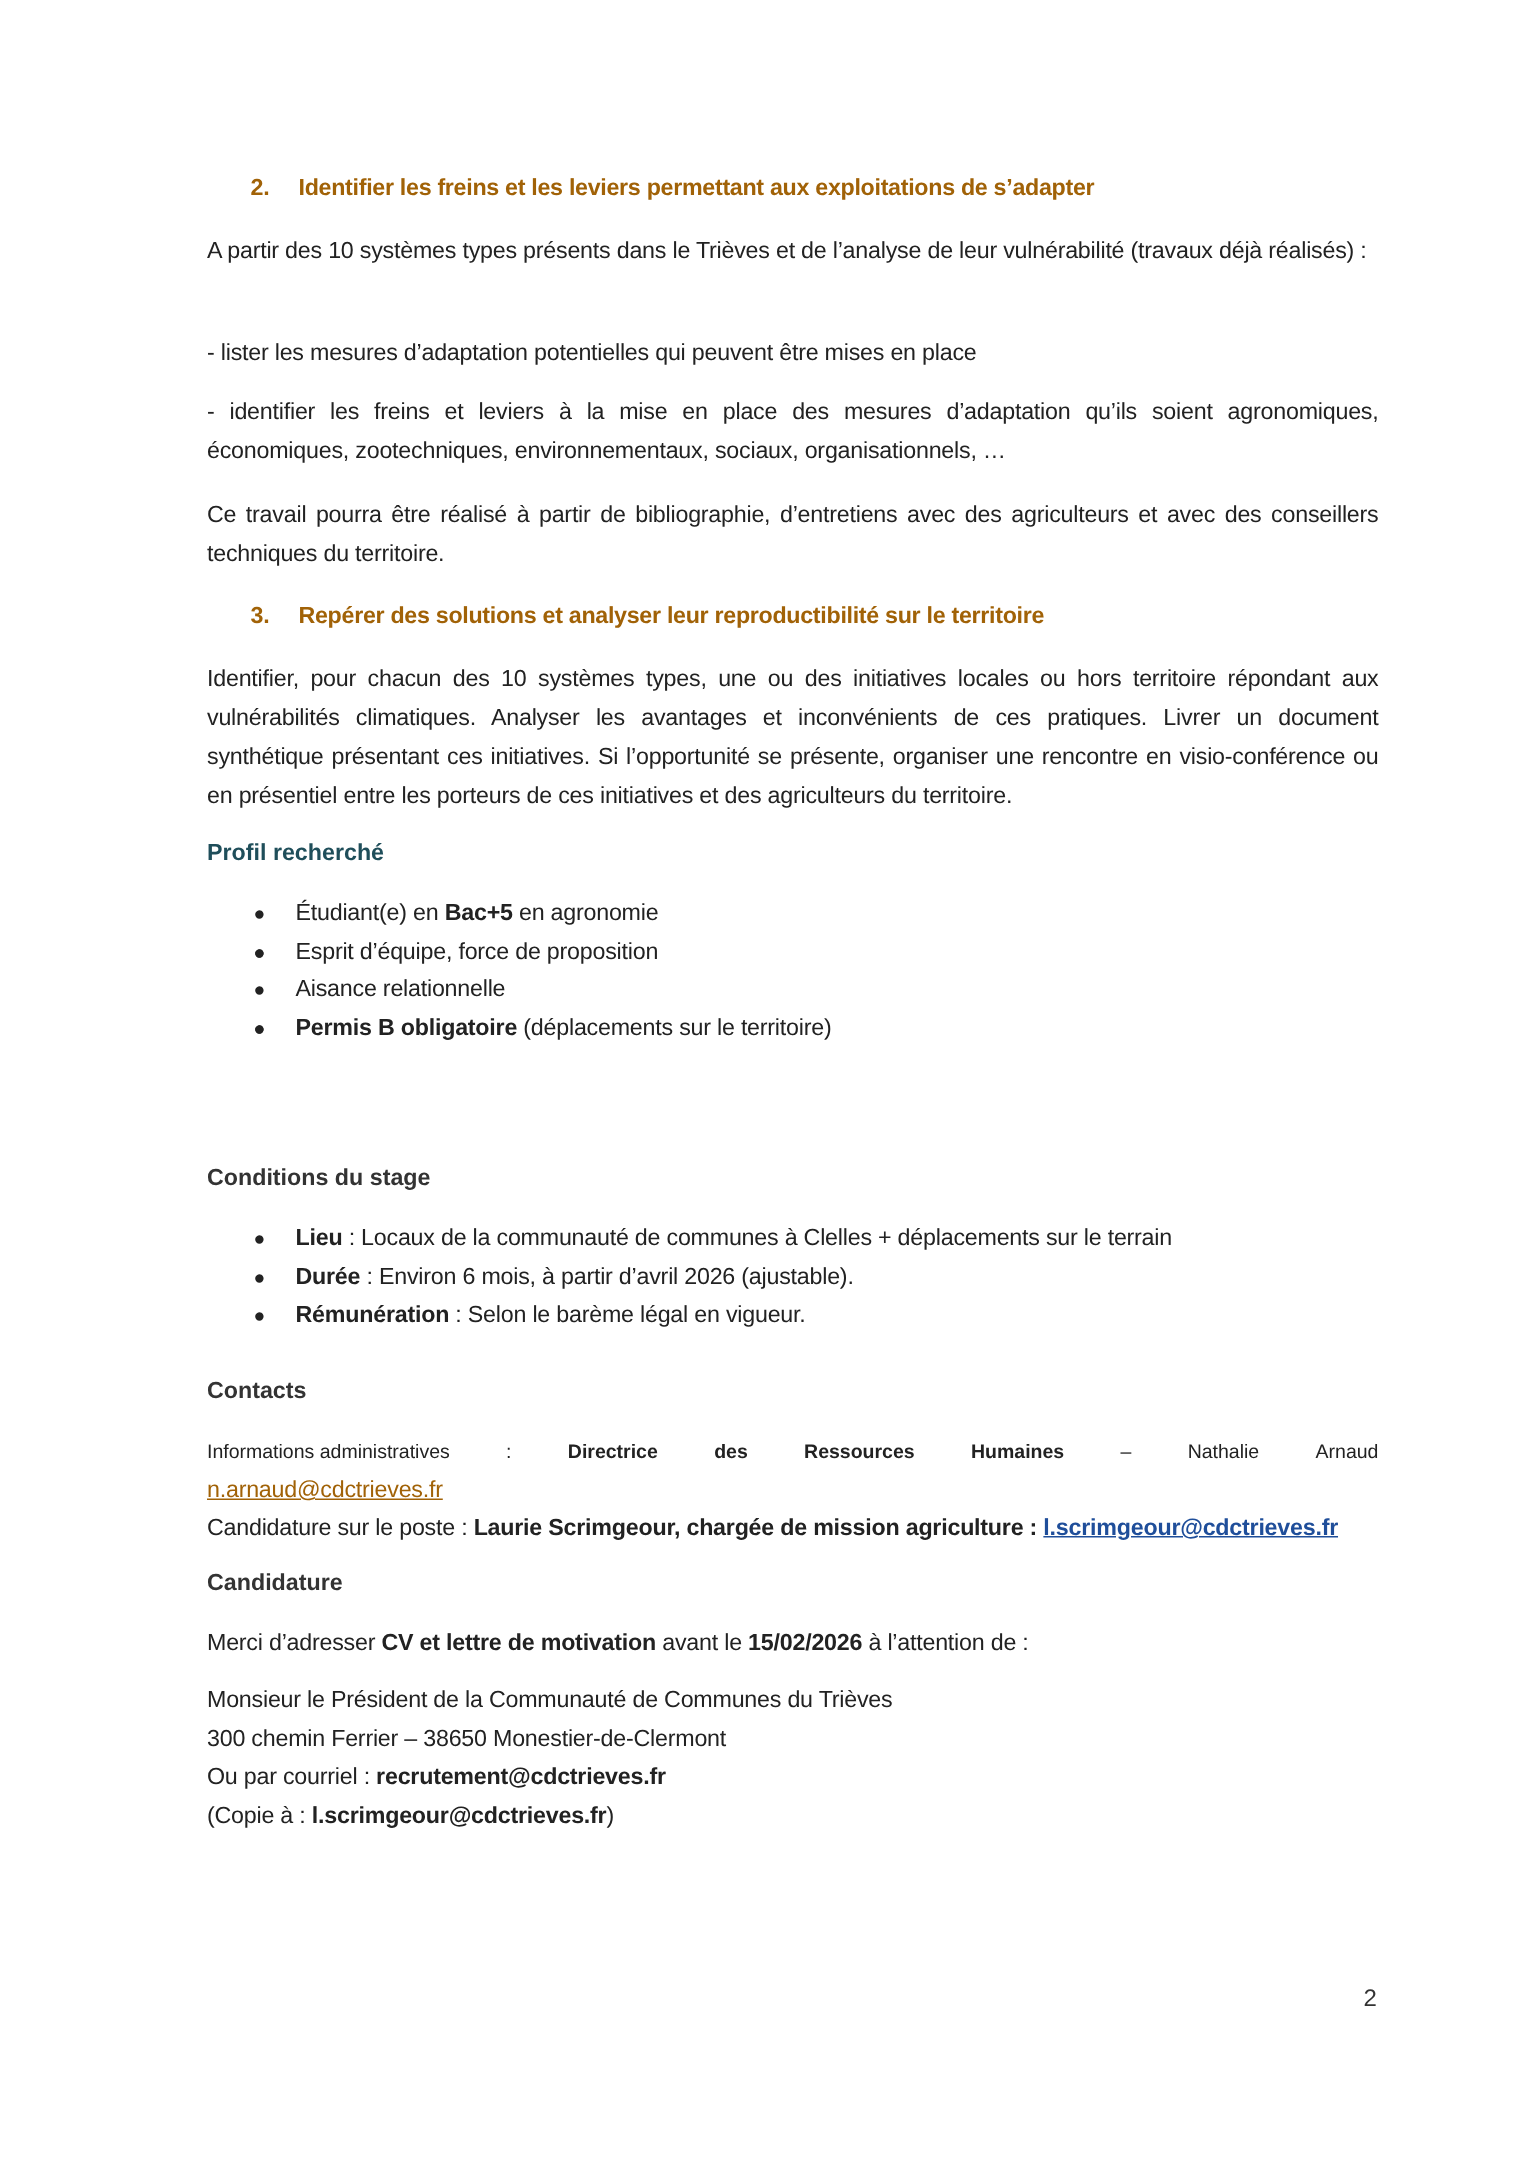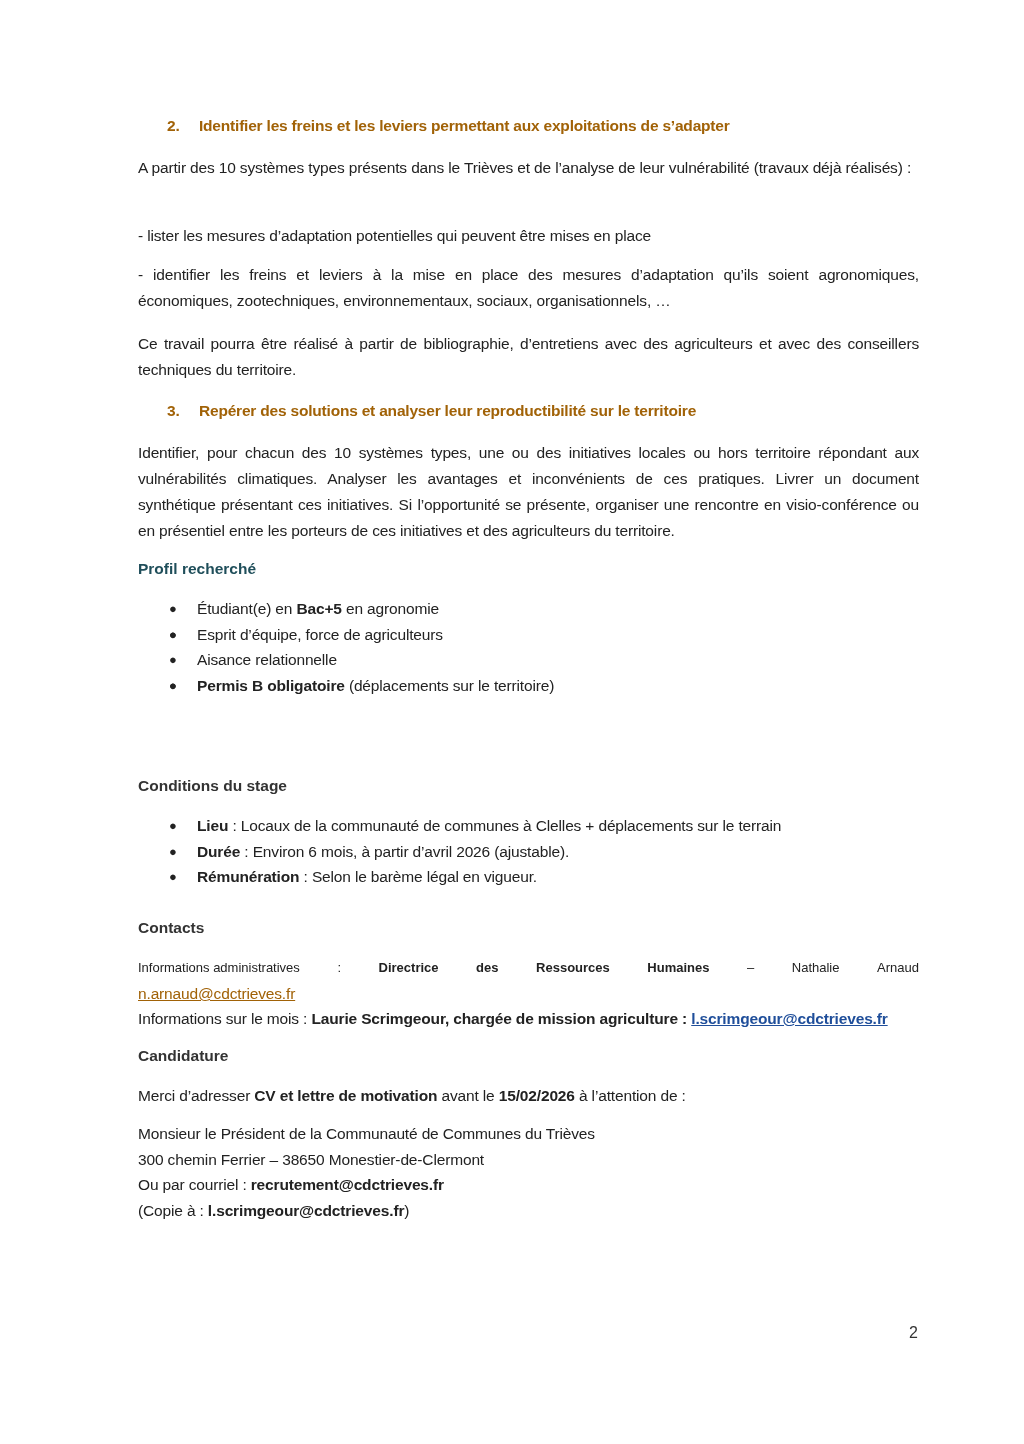--- a/index.html
+++ b/index.html
@@ -38,21 +38,21 @@
 
   <div class="abs num-heading" style="left:29px; top:402px;">
     <span class="num">3.</span><span>Repérer des solutions et analyser leur reproductibilité sur le territoire</span>
   </div>
   <div class="abs p" style="top:440px;">Identifier, pour chacun des 10 systèmes types, une ou des initiatives locales ou hors territoire répondant aux vulnérabilités climatiques. Analyser les avantages et inconvénients de ces pratiques. Livrer un document synthétique présentant ces initiatives. Si l’opportunité se présente, organiser une rencontre en visio-conférence ou en présentiel entre les porteurs de ces initiatives et des agriculteurs du territoire.</div>
 
   <div class="abs h-teal" style="top:560px;">Profil recherché</div>
   <ul class="abs bullets" style="top:596px; width:781px;">
     <li><span class="dot">●</span><span>Étudiant(e) en </span><b>Bac+5</b><span> en agronomie</span></li>
     <li><span class="dot">●</span></li>
-    <li><span class="dot">●</span><span>Esprit d’équipe, force de agriculteurs</span></li>
+    <li><span class="dot">●</span><span>Esprit d’équipe, force de proposition</span></li>
     <li><span class="dot">●</span><span>Aisance relationnelle</span></li>
     <li><span class="dot">●</span></li>
     <li><span class="dot">●</span><b>Permis B obligatoire</b><span> (déplacements sur le territoire)</span></li>
   </ul>
 
   <div class="abs h-dark" style="top:777px;">Conditions du stage</div>
   <ul class="abs bullets" style="top:813px; width:781px;">
     <li><span class="dot">●</span><b>Lieu</b><span> : Locaux de la communauté de communes à Clelles + déplacements sur le terrain</span></li>
     <li><span class="dot">●</span><b>Durée</b><span> : Environ 6 mois, à partir d’avril 2026 (ajustable).</span></li>
     <li><span class="dot">●</span><b>Rémunération</b><span> : Selon le barème légal en vigueur.</span></li>
@@ -67,21 +67,21 @@
     <b>Ressources</b>
     <b>Humaines</b>
     <span>–</span>
     <span>Nathalie</span>
     <span>Arnaud</span>
   </div>
   <div class="abs p nojust" style="top:981px;">
     <a class="link">n.arnaud@cdctrieves.fr</a>
   </div>
   <div class="abs p nojust" style="top:1006px; white-space:nowrap;">
-    <span>Informations sur le mois : </span><b>Laurie Scrimgeour, chargée de mission agriculture : </b><a class="link-bold">l.scrimgeour@cdctrieves.fr</a>
+    <span>Candidature sur le poste : </span><b>Laurie Scrimgeour, chargée de mission agriculture : </b><a class="link-bold">l.scrimgeour@cdctrieves.fr</a>
   </div>
 
   <div class="abs h-dark" style="top:1047px;">Candidature</div>
   <div class="abs p nojust" style="top:1083px;">
     <span>Merci d’adresser </span><b>CV et lettre de motivation</b><span> avant le </span><b>15/02/2026</b><span> à l’attention de :</span>
   </div>
   <div class="abs p nojust" style="top:1121px;">Monsieur le Président de la Communauté de Communes du Trièves</div>
   <div class="abs p nojust" style="top:1147px;">300 chemin Ferrier – 38650 Monestier-de-Clermont</div>
   <div class="abs p nojust" style="top:1172px;">
     <span>Ou par courriel : </span><b>recrutement@cdctrieves.fr</b>

